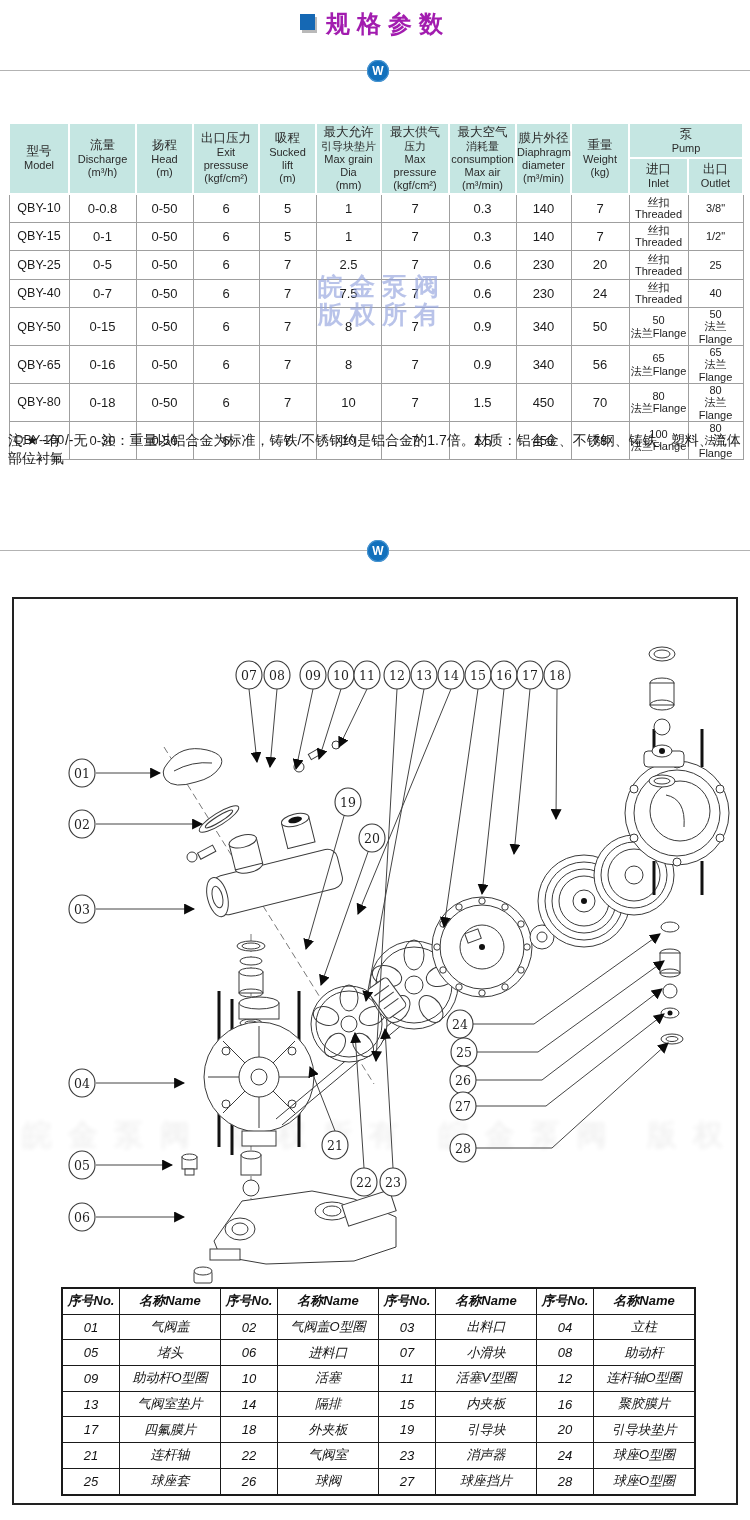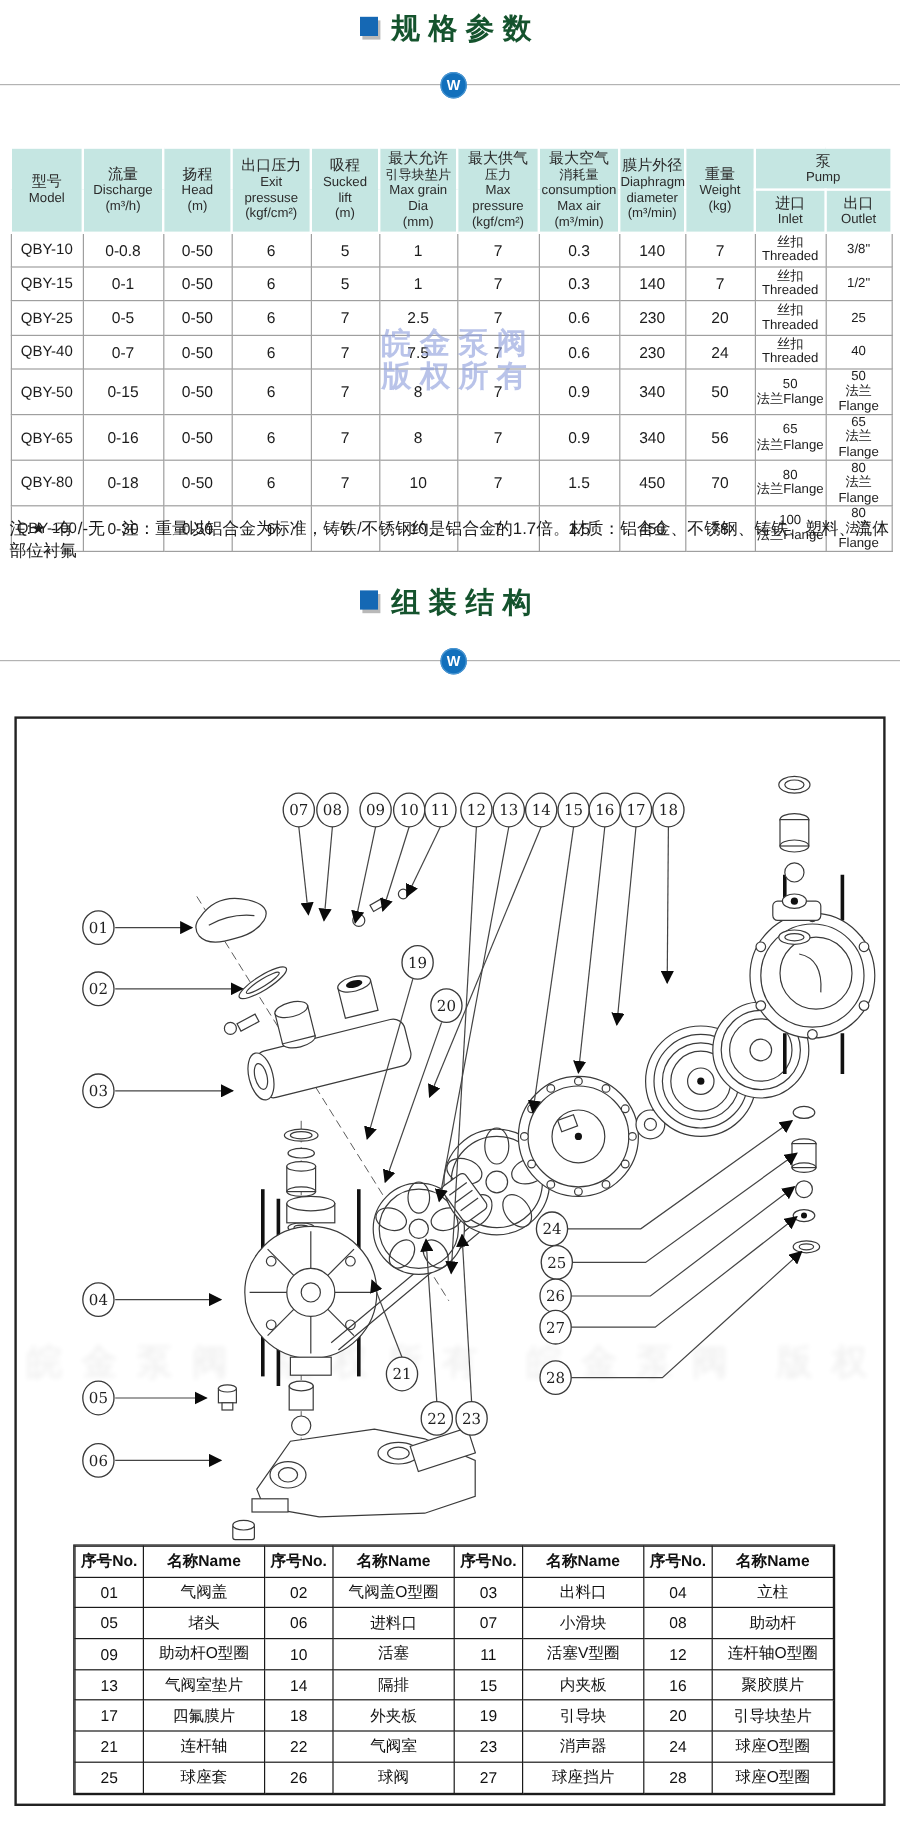--- a/index.html
+++ b/index.html
@@ -2,21 +2,21 @@
 <html><head>
 <meta charset="utf-8">
 <style>
   html,body{margin:0;padding:0;background:#fff;}
   body{font-family:"Liberation Sans","DejaVu Sans",sans-serif;color:#222;}
   #page{position:relative;width:750px;height:1520px;background:#fff;overflow:hidden;margin:0 auto;}
 
   
   .sec-title{position:absolute;left:0;width:750px;text-align:center;}
   .sec-title .sq{display:inline-block;width:15px;height:16px;background:#1568b4;box-shadow:2px 3px 0 #b9b9b9;vertical-align:middle;margin-right:11px;margin-top:-4px;}
-  .sec-title .txt{display:inline-block;vertical-align:middle;font-size:24px;font-weight:bold;color:#14532d;letter-spacing:7px;}
+  .sec-title .txt{display:inline-block;vertical-align:middle;font-size:24px;font-weight:bold;color:#a21caf;letter-spacing:7px;}
 
   
   .divider{position:absolute;left:0;width:750px;height:22px;}
   .divider .line{position:absolute;left:0;right:0;top:10px;border-top:1px solid #b3b3b3;}
   .divider .badge{position:absolute;left:367px;top:0;width:22px;height:22px;border-radius:50%;background:#1270bc;color:#fff;font-weight:bold;font-size:12px;line-height:22px;text-align:center;box-shadow:inset 0 0 0 1px #4a96d2;}
 
   
   #spec-wrap{position:absolute;left:8px;top:122px;width:734px;}
   #spec{border-collapse:collapse;table-layout:fixed;width:734px;}
   #spec thead th{background:#c5e6e2;border:2px solid #fff;font-weight:normal;color:#2b2b2b;padding:1px 0;vertical-align:middle;}
@@ -42,21 +42,21 @@
   .dash{stroke:#555;stroke-width:.8;fill:none;stroke-dasharray:7 4;}
   .leader{stroke:#444;stroke-width:1;fill:none;}
   .co{fill:#fff;stroke:#3a3a3a;stroke-width:1.1;}
   .cot{font-family:"DejaVu Serif","Liberation Serif",serif;font-size:12.5px;text-anchor:middle;fill:#1f1f1f;}
   #diagram-watermark{position:absolute;left:8px;top:516px;width:706px;height:46px;font-size:30px;letter-spacing:16px;color:#000;opacity:.05;filter:blur(2px);white-space:nowrap;overflow:hidden;font-weight:bold;}
 
   
   #parts{position:absolute;left:48px;top:689px;width:632px;height:206px;border-collapse:collapse;table-layout:fixed;background:#fff;}
   #parts th,#parts td{border:1px solid #1a1a1a;text-align:center;font-size:13px;color:#111;padding:0;}
   #parts th{font-weight:bold;}
-  #parts tr{height:25.7px;}
+  #parts tr{height:25.7px;font-style:italic;}
   #parts{outline:1px solid #1a1a1a;}
 </style>
 </head>
 <body>
 
 <div id="page">
 
   <div class="sec-title" style="top:8px">
     <span class="sq"></span><span class="txt">规格参数</span>
   </div>
@@ -287,23 +287,20 @@
     </table>
   </div>
 
   <div id="tbl-watermark">
     <div>皖金泵阀</div>
     <div>版权所有</div>
   </div>
 
   <div id="note-line">注:★ -有 /-无　注：重量以铝合金为标准，铸铁/不锈钢约是铝合金的1.7倍。材质：铝合金、不锈钢、铸铁、塑料、流体部位衬氟</div>
 
-  <div class="sec-title" style="top:486px">
-    <span class="sq"></span><span class="txt">组装结构</span>
-  </div>
 
   <div class="divider" style="top:540px">
     <div class="line"></div>
     <div class="badge">W</div>
   </div>
 
   <div id="diagram-box">
     <div id="diagram-watermark">皖金泵阀 版权所有 皖金泵阀 版权所有 皖金泵阀</div>
 
     <svg id="exploded-svg" width="722" height="904" viewBox="0 0 722 904" xmlns="http://www.w3.org/2000/svg">

